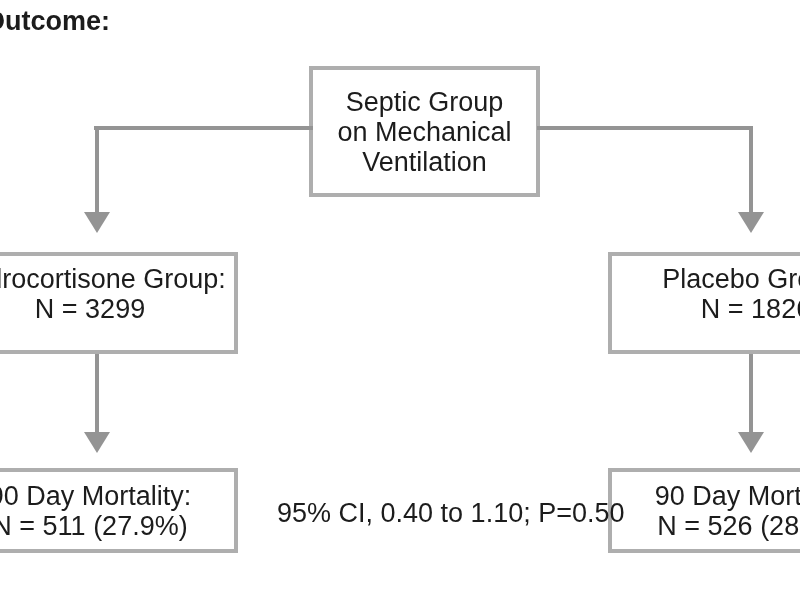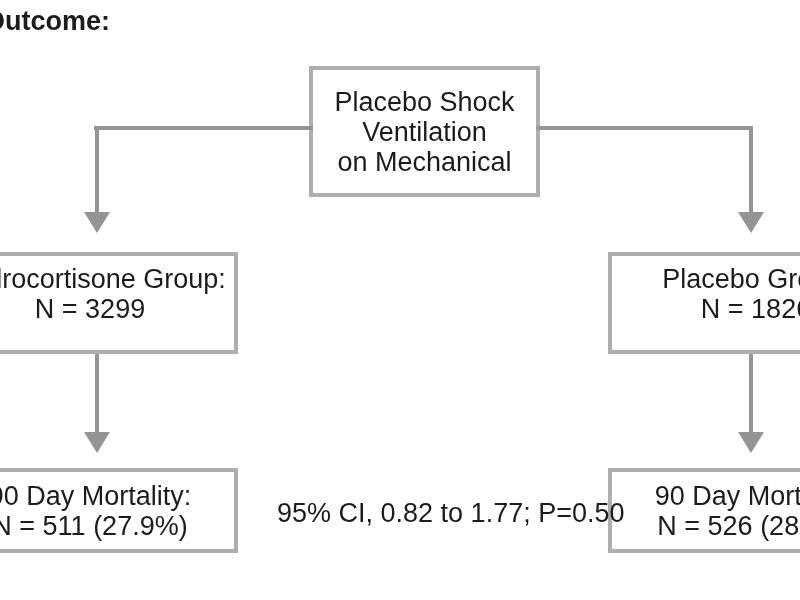--- a/index.html
+++ b/index.html
@@ -69,23 +69,23 @@
   }
 </style>
 </head>
 <body>
 
 <div id="canvas">
 
   <div class="title">Outcome:</div>
 
   <div class="box box-root">
-    <span>Placebo Shock</span>
+    <span>Septic Group</span>
+    <span>on Mechanical</span>
     <span>Ventilation</span>
-    <span>on Mechanical</span>
   </div>
 
   <div class="hline hl-left"></div>
   <div class="hline hl-right"></div>
   <div class="vline vl-left-top"></div>
   <div class="vline vl-right-top"></div>
   <div class="arrowhead ah-left-top"></div>
   <div class="arrowhead ah-right-top"></div>
 
   <div class="box box-gleft">
@@ -104,15 +104,15 @@
 
   <div class="box box-oleft">
     <span>90 Day Mortality:</span>
     <span>N = 511 (27.9%)</span>
   </div>
   <div class="box box-oright">
     <span>90 Day Mortality:</span>
     <span>N = 526 (28.8%)</span>
   </div>
 
-  <div class="annotation">95% CI, 0.82 to 1.77; P=0.50</div>
+  <div class="annotation">95% CI, 0.40 to 1.10; P=0.50</div>
 
 </div>
 
 </body></html>

